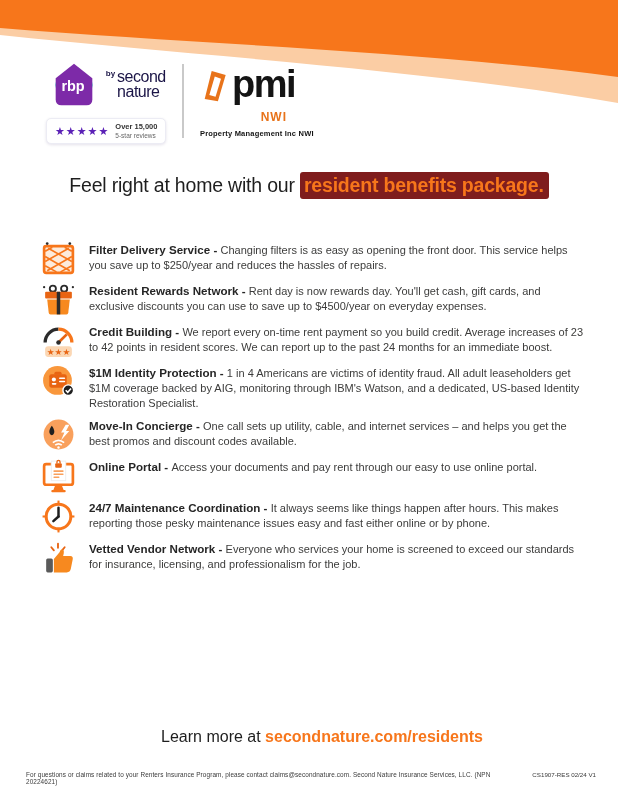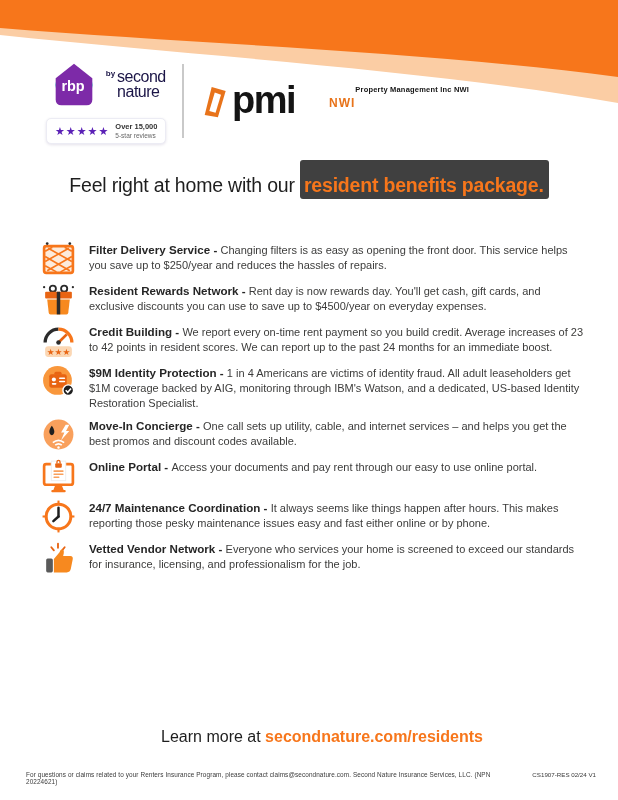--- a/index.html
+++ b/index.html
@@ -19,31 +19,31 @@
   .sn div{text-align:left;}
   .reviews-pill{
     display:flex;align-items:center;gap:6px;background:#ffffff;border:1px solid #ececf4;
     border-radius:5px;padding:4px 8px;box-shadow:0 1px 3px rgba(40,20,90,.12);
   }
   .stars{color:#5b21b6;font-size:11px;letter-spacing:1px;line-height:1;}
   .reviews-txt{line-height:1.15;}
   .reviews-line1{font-size:7.5px;font-weight:700;color:#333;}
   .reviews-line2{font-size:6.5px;color:#666;}
   .divider{width:1.5px;height:74px;background:#c9c9c9;}
-  .pmi-block{display:flex;align-items:flex-start;}
+  .pmi-block{display:flex;flex-direction:column;align-items:flex-start;}
   .pmi-top{display:flex;align-items:flex-start;gap:4px;}
   .pmi-name{font-size:38px;font-weight:700;color:#141414;letter-spacing:-1.5px;line-height:0.85;margin-top:4px;}
   .pmi-region{font-size:12px;font-weight:700;color:#e8731a;letter-spacing:1px;align-self:center;margin:4px 0 0 34px;}
   .pmi-tagline{font-size:7.5px;font-weight:700;color:#141414;margin-top:5px;letter-spacing:0.2px;}
   
   .headline{position:absolute;top:174px;left:0;width:618px;text-align:center;white-space:nowrap;}
   .headline .prefix{font-size:19.5px;font-weight:500;color:#1e1e1e;letter-spacing:-0.2px;}
   .headline .hl{
-    font-size:19.5px;font-weight:700;color:#f7761b;background:#404040;
-    padding:14px 5px 3px 4px;border-radius:3px;letter-spacing:-0.2px;
+    font-size:19.5px;font-weight:700;color:#f7761b;background:#7f1d1d;
+    padding:2px 5px 3px 4px;border-radius:3px;letter-spacing:-0.2px;
   }
   
   .benefits{position:absolute;top:240px;left:40px;width:544px;display:flex;flex-direction:column;gap:4px;}
   .benefit{display:flex;align-items:flex-start;gap:12px;}
   .benefit .icon{flex:0 0 37px;width:37px;height:37px;}
   .benefit .txt{padding-top:2px;font-size:11px;line-height:1.38;color:#3c3c3b;max-width:497px;}
   .benefit .title{font-weight:700;color:#262626;font-size:11.6px;}
   
   .learn-more{position:absolute;top:728px;left:13px;width:618px;text-align:center;font-size:16px;color:#1e1e1e;}
   .learn-more .link{color:#f7761b;font-weight:700;}
@@ -152,21 +152,21 @@
         <circle cx="17" cy="17" r="14" fill="#F9973C"></circle>
         <rect x="9" y="11" width="17" height="13" rx="2" fill="#E86412"></rect>
         <rect x="14" y="8.5" width="7" height="3" rx="1.5" fill="#E86412"></rect>
         <circle cx="13.5" cy="16" r="2" fill="#ffffff"></circle>
         <rect x="11.5" y="19.5" width="4.5" height="1.6" rx="0.8" fill="#ffffff"></rect>
         <rect x="18.5" y="14" width="6" height="1.6" rx="0.8" fill="#ffffff"></rect>
         <rect x="18.5" y="17.2" width="6" height="1.6" rx="0.8" fill="#ffffff"></rect>
         <circle cx="27.5" cy="26.5" r="5.2" fill="#1f1f1f" stroke="#ffffff" stroke-width="1.4"></circle>
         <path d="M25 26.5 L27 28.5 L30.2 24.8" stroke="#ffffff" stroke-width="1.6" fill="none"></path>
       </svg>
-      <div class="txt"><span class="title">$9M Identity Protection - </span><span>1 in 4 Americans are victims of identity fraud. All adult leaseholders get $1M coverage backed by AIG, monitoring through IBM's Watson, and a dedicated, US-based Identity Restoration Specialist.</span></div>
+      <div class="txt"><span class="title">$1M Identity Protection - </span><span>1 in 4 Americans are victims of identity fraud. All adult leaseholders get $1M coverage backed by AIG, monitoring through IBM's Watson, and a dedicated, US-based Identity Restoration Specialist.</span></div>
     </div>
 
     <div class="benefit">
       <svg class="icon" viewBox="0 0 36 36">
         <circle cx="18" cy="18" r="14.5" fill="#F9A05C"></circle>
         <path d="M11.5 9.5 C8.5 13.5 8 17.5 11.5 18.8 C15 17.5 14.5 13.5 11.5 9.5" fill="#1f1f1f"></path>
         <path d="M25 8.5 L20.5 16 L23.7 16 L20.5 23.5 L28.5 14.5 L25.3 14.5 L28.5 8.5 Z" fill="#ffffff"></path>
         <path d="M12.5 26 Q18 21.5 23.5 26" stroke="#ffffff" stroke-width="1.6" fill="none"></path>
         <path d="M14.8 28.4 Q18 25.8 21.2 28.4" stroke="#ffffff" stroke-width="1.6" fill="none"></path>
         <circle cx="18" cy="30.6" r="1.2" fill="#ffffff"></circle>

